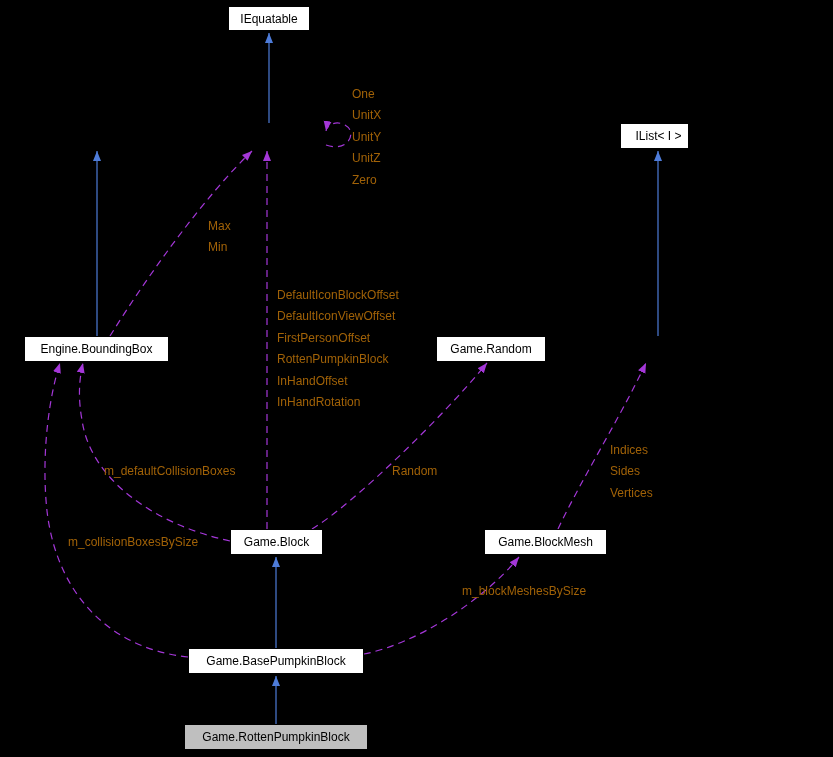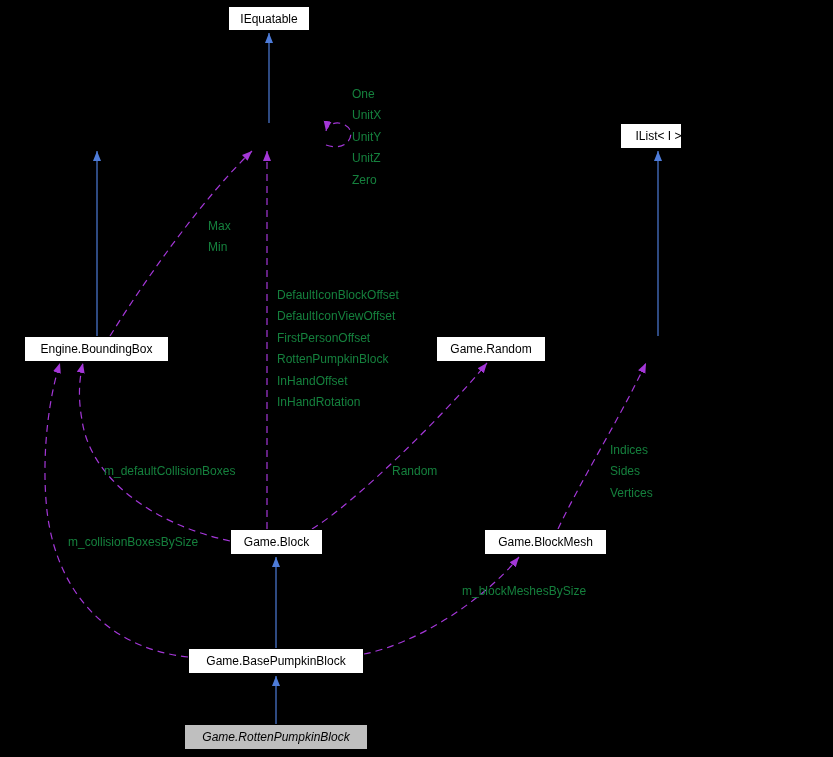--- a/index.html
+++ b/index.html
@@ -7,20 +7,21 @@
     padding: 0;
     background: #000000;
   }
   .canvas {
     position: relative;
     width: 681px;
     height: 757px;
     background: #000000;
     overflow: hidden;
     font-family: "Liberation Sans", sans-serif;
+    padding-left: 7px;
   }
   svg.edges {
     position: absolute;
     left: 0;
     top: 0;
     width: 833px;
     height: 757px;
   }
   .node {
     position: absolute;
@@ -32,25 +33,24 @@
     line-height: 12px;
     display: flex;
     align-items: center;
     justify-content: center;
     white-space: nowrap;
     cursor: pointer;
   }
   .node.focus {
     background: #bfbfbf;
     cursor: default;
-    font-style: italic;
   }
   .elabel {
     position: absolute;
-    color: #15803d;
+    color: #a16207;
     font-size: 12px;
     white-space: nowrap;
   }
   .elabel.multi div {
     height: 21.4px;
     line-height: 21.4px;
   }
   .elabel.single {
     height: 14px;
     line-height: 14px;

